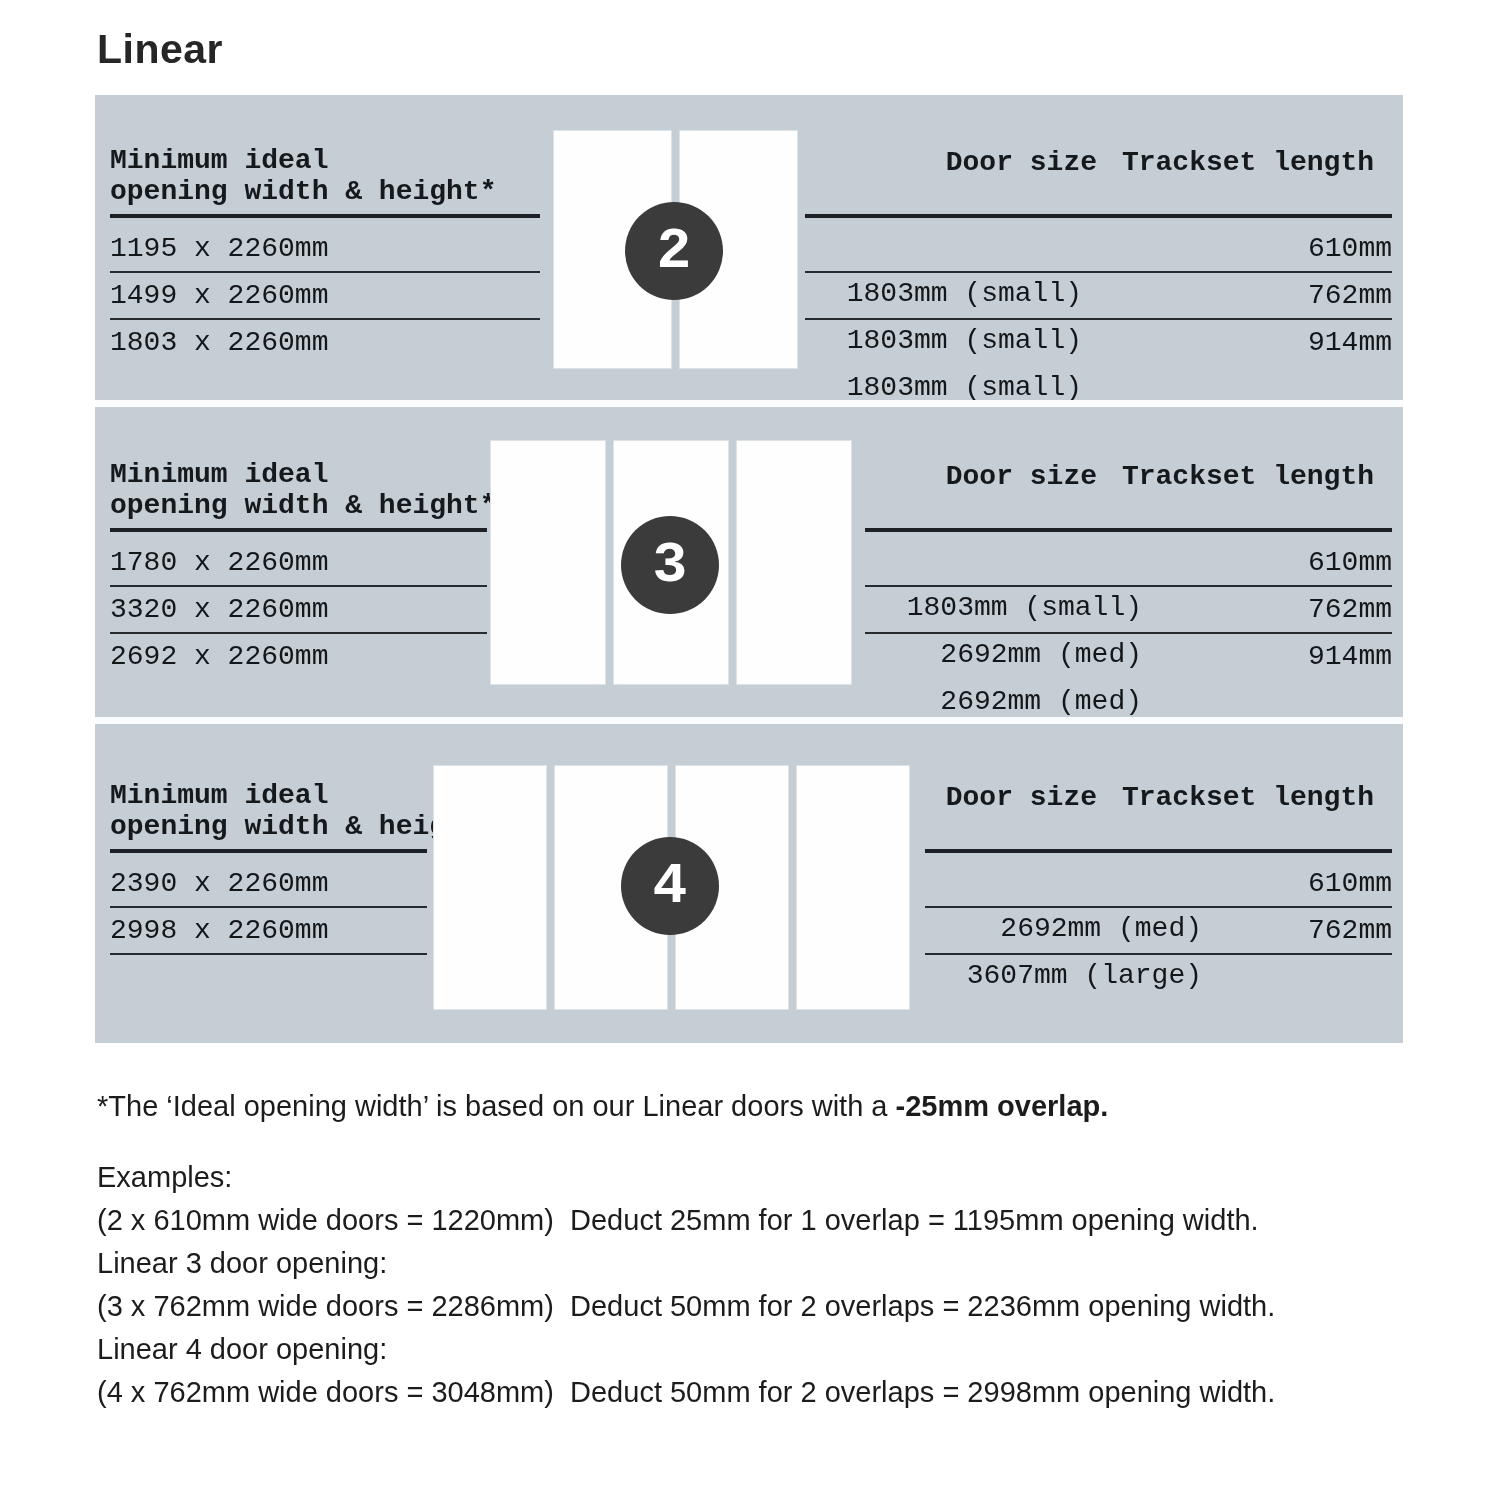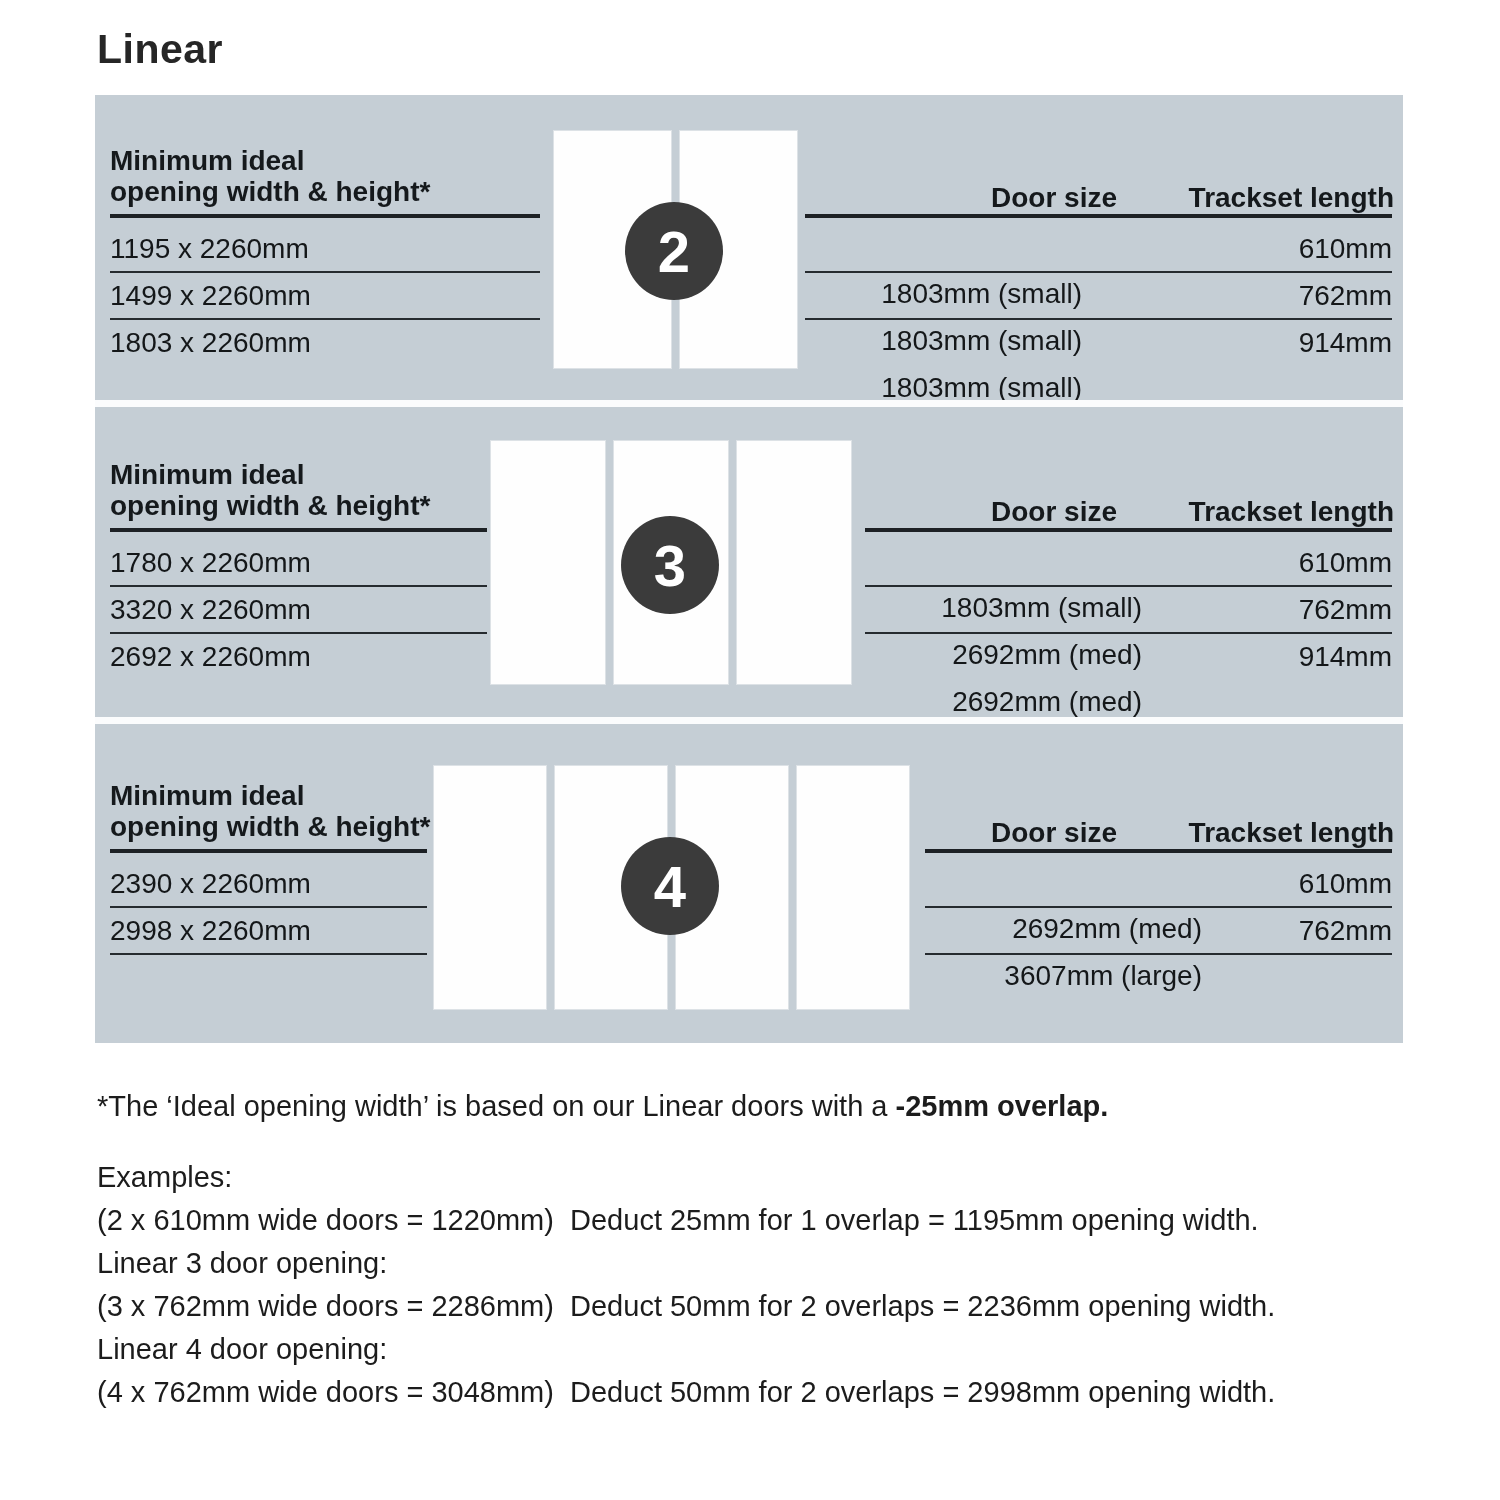--- a/index.html
+++ b/index.html
@@ -7,27 +7,27 @@
   #page { position:relative; width:1432px; height:1500px; background:#ffffff; overflow:hidden; }
 
   .page-title { position:absolute; left:97px; top:26px; font-size:41px; font-weight:bold; color:#262626; letter-spacing:0.5px; }
 
   .panel { position:absolute; left:95px; top:95px; width:1308px; height:948px; background:#c5ced5; }
 
   .sep { position:absolute; left:0; width:100%; height:7px; background:#fbfcfd; }
   .sep.sep1 { top:305px; }
   .sep.sep2 { top:622px; }
 
-  .section { position:absolute; left:0; width:100%; height:310px; }
+  .section { position:absolute; left:0; width:100%; height:310px;font-family:Liberation Mono, monospace; }
   .section.s1 { top:0; }
   .section.s2 { top:314px; }
   .section.s3 { top:635px; }
 
   .head-left { position:absolute; left:15px; top:50px; font-size:28px; font-weight:bold; line-height:31px; white-space:nowrap; color:#15191c; }
-  .head-right { position:absolute; right:9px; top:53px; display:flex; font-size:28px; font-weight:bold; line-height:30px; color:#15191c;margin-top:35px; }
+  .head-right { position:absolute; right:29px; top:53px; display:flex; font-size:28px; font-weight:bold; line-height:30px; color:#15191c; }
   .head-right .hcol1 { flex:1; text-align:right; }
   .head-right .hcol2 { width:277px; text-align:right; }
 
   .thick-line { position:absolute; top:119px; height:4px; background:#1d2125; }
   .thick-line.tl-left { left:15px; }
   .thick-line.tl-right { right:11px; }
   .s1 .tl-left { width:430px; }  .s1 .tl-right { width:587px; }
   .s2 .tl-left { width:377px; }  .s2 .tl-right { width:527px; }
   .s3 .tl-left { width:317px; }  .s3 .tl-right { width:467px; }
 

